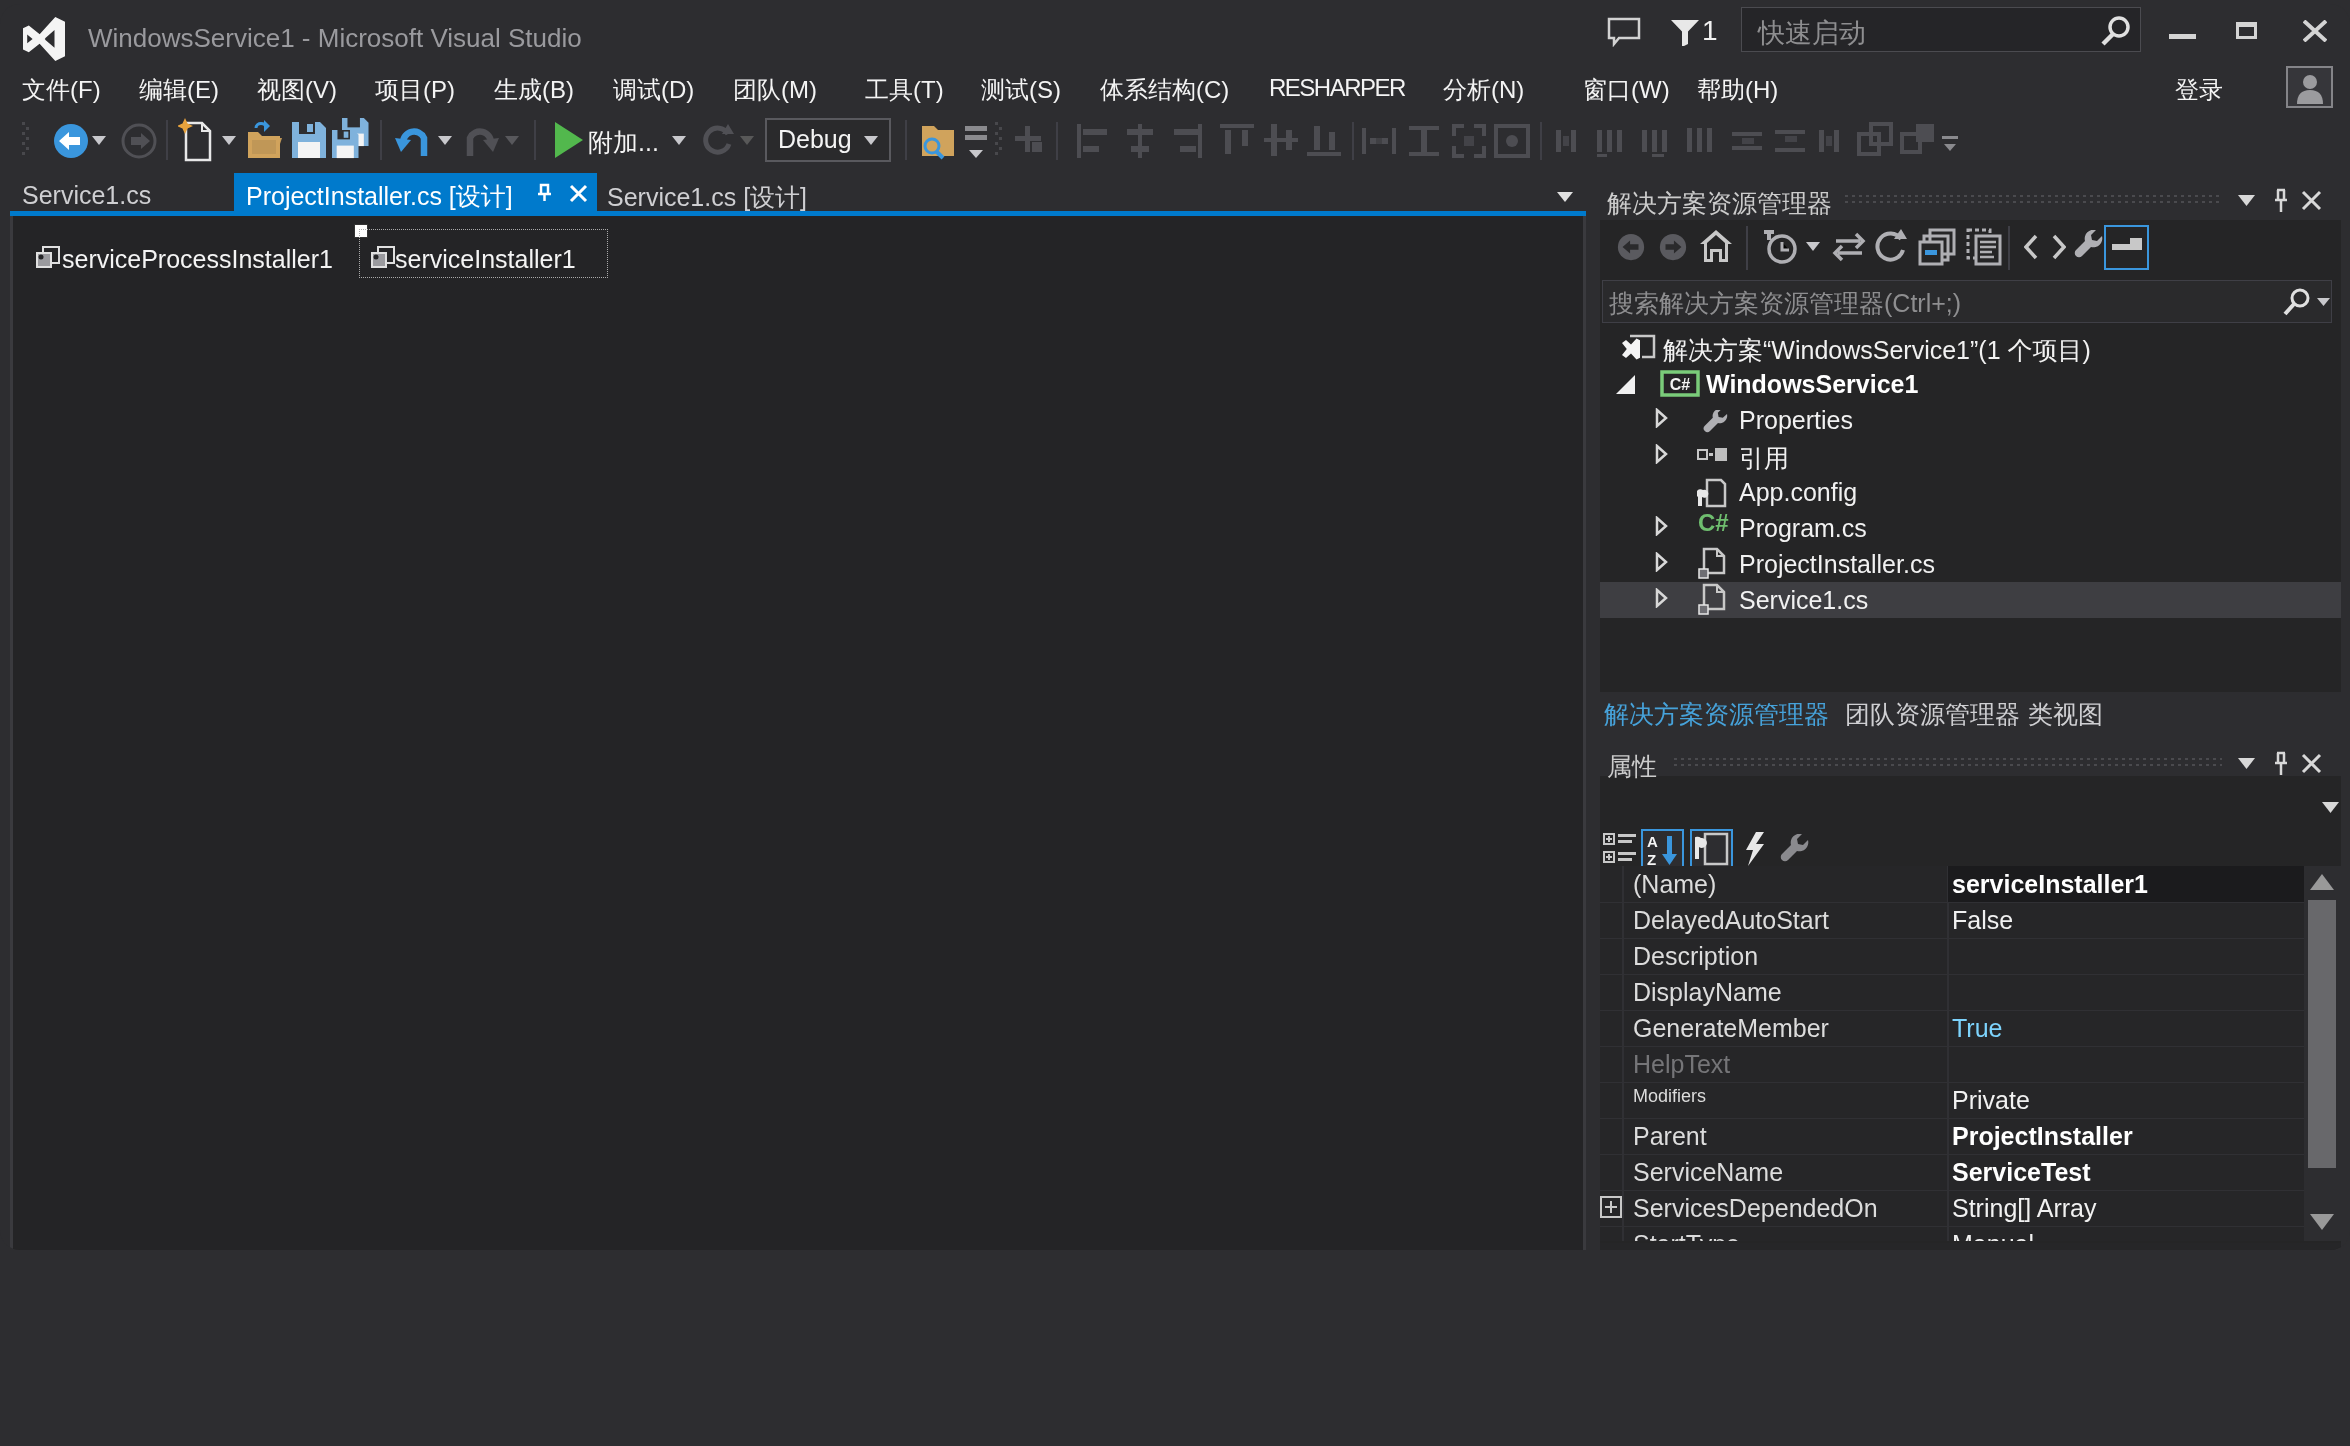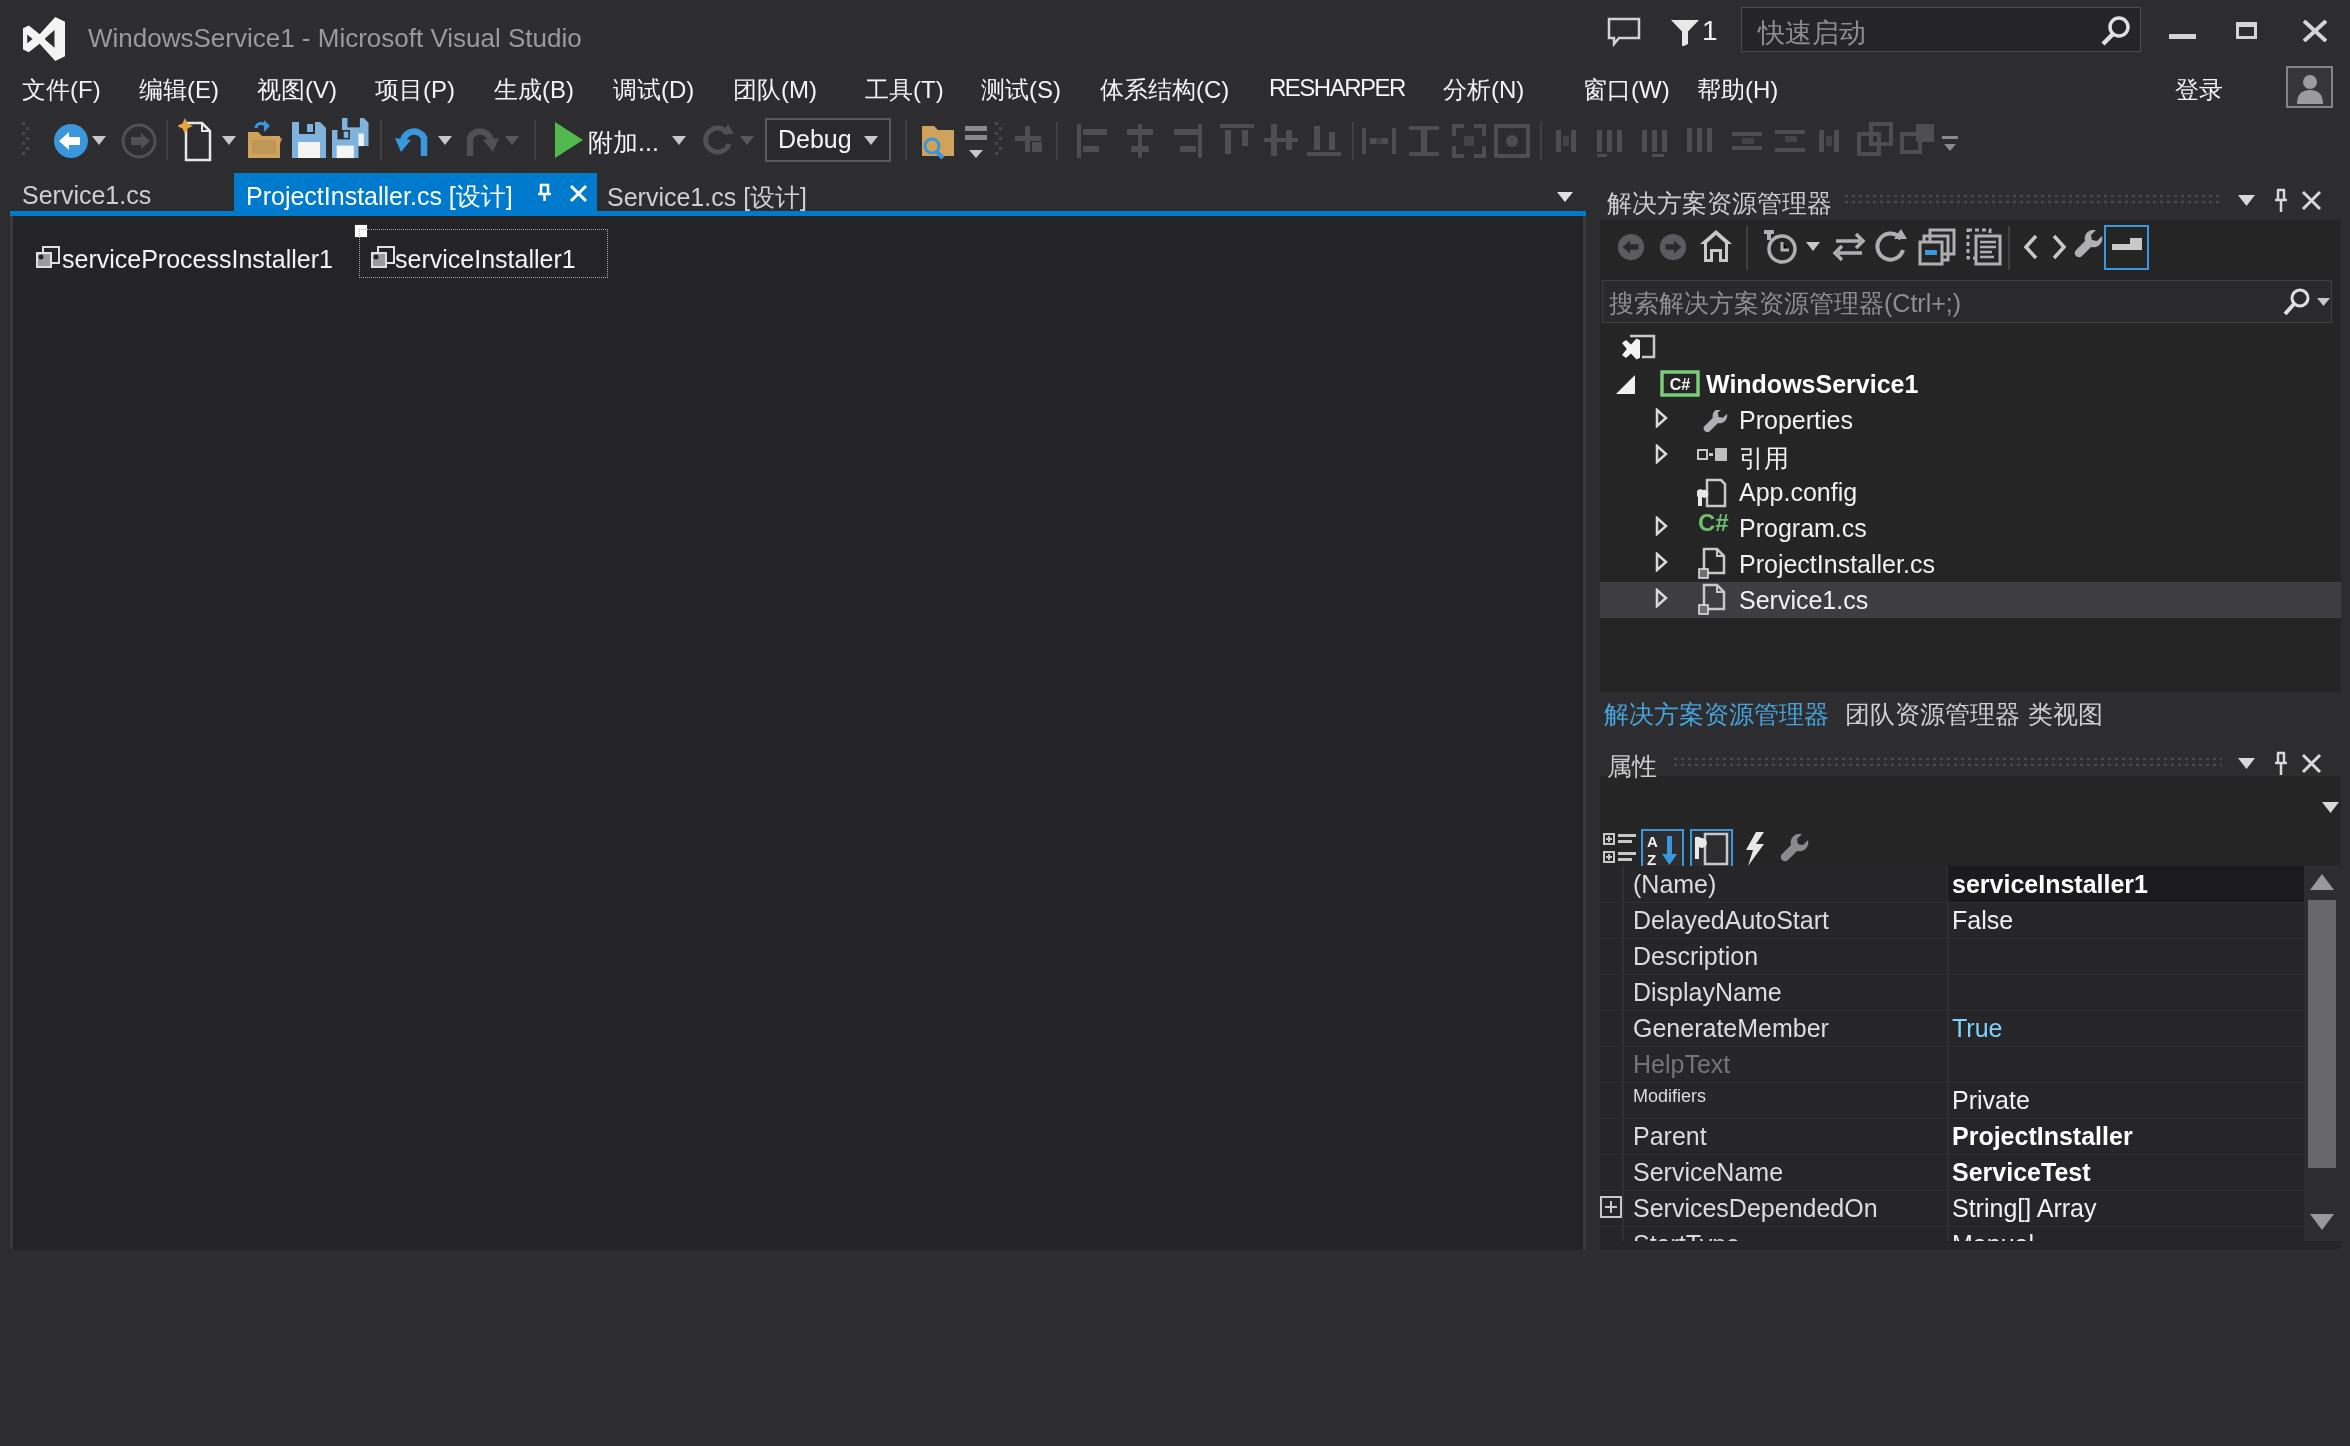--- a/index.html
+++ b/index.html
@@ -430,20 +430,21 @@
   <line x1="11" y1="17" x2="2" y2="27" stroke="#E0E0E0" stroke-width="4"></line>
 </svg>
 <svg class="ico" style="left:2317px;top:294px" width="13" height="8" viewBox="0 0 13 8">
       <path fill="#C8C8CC" d="M0,0 L13,0 L6.5,8 Z"></path>
     </svg>
 
 <svg class="ico" style="left:1620px;top:329px" width="36" height="30" viewBox="0 0 36 30">
   <path fill="none" stroke="#C8C8C8" stroke-width="2.5" d="M10,3 L34,3 L34,24 L22,24"></path>
   <path fill="#F4F4F4" d="M2,10 L6,7 L11,11.5 L16.5,5.5 L20,7.3 L20,24.7 L16.5,26.5 L11,20.5 L6,25 L2,22 L6.8,16 Z"></path>
 </svg>
+<div class="a" style="left:1663px;top:330px;font-size:25px;color:#F1F1F1;">解决方案“WindowsService1”(1 个项目)</div>
 <svg class="ico" style="left:1616px;top:371px" width="19" height="19" viewBox="0 0 19 19">
       <path fill="#F1F1F1" d="M19,0 L19,19 L0,19 Z"></path>
     </svg>
 <svg class="ico" style="left:1660px;top:366px" width="40" height="27" viewBox="0 0 40 27">
   <rect x="2" y="2" width="36" height="23" fill="none" stroke="#7ACC7A" stroke-width="3.5"></rect>
   <text x="20" y="20" font-family="Liberation Sans" font-size="16" font-weight="bold" fill="#F4F4F4" text-anchor="middle">C#</text>
 </svg>
 <div class="a" style="left:1706px;top:366px;font-size:25px;color:#FFFFFF;font-weight:bold;">WindowsService1</div>
 <svg class="ico" style="left:1655px;top:404px" width="14" height="20" viewBox="0 0 14 20">
       <path fill="none" stroke="#D8D8D8" stroke-width="2.5" d="M2,2 L11,10 L2,18 Z"></path>

